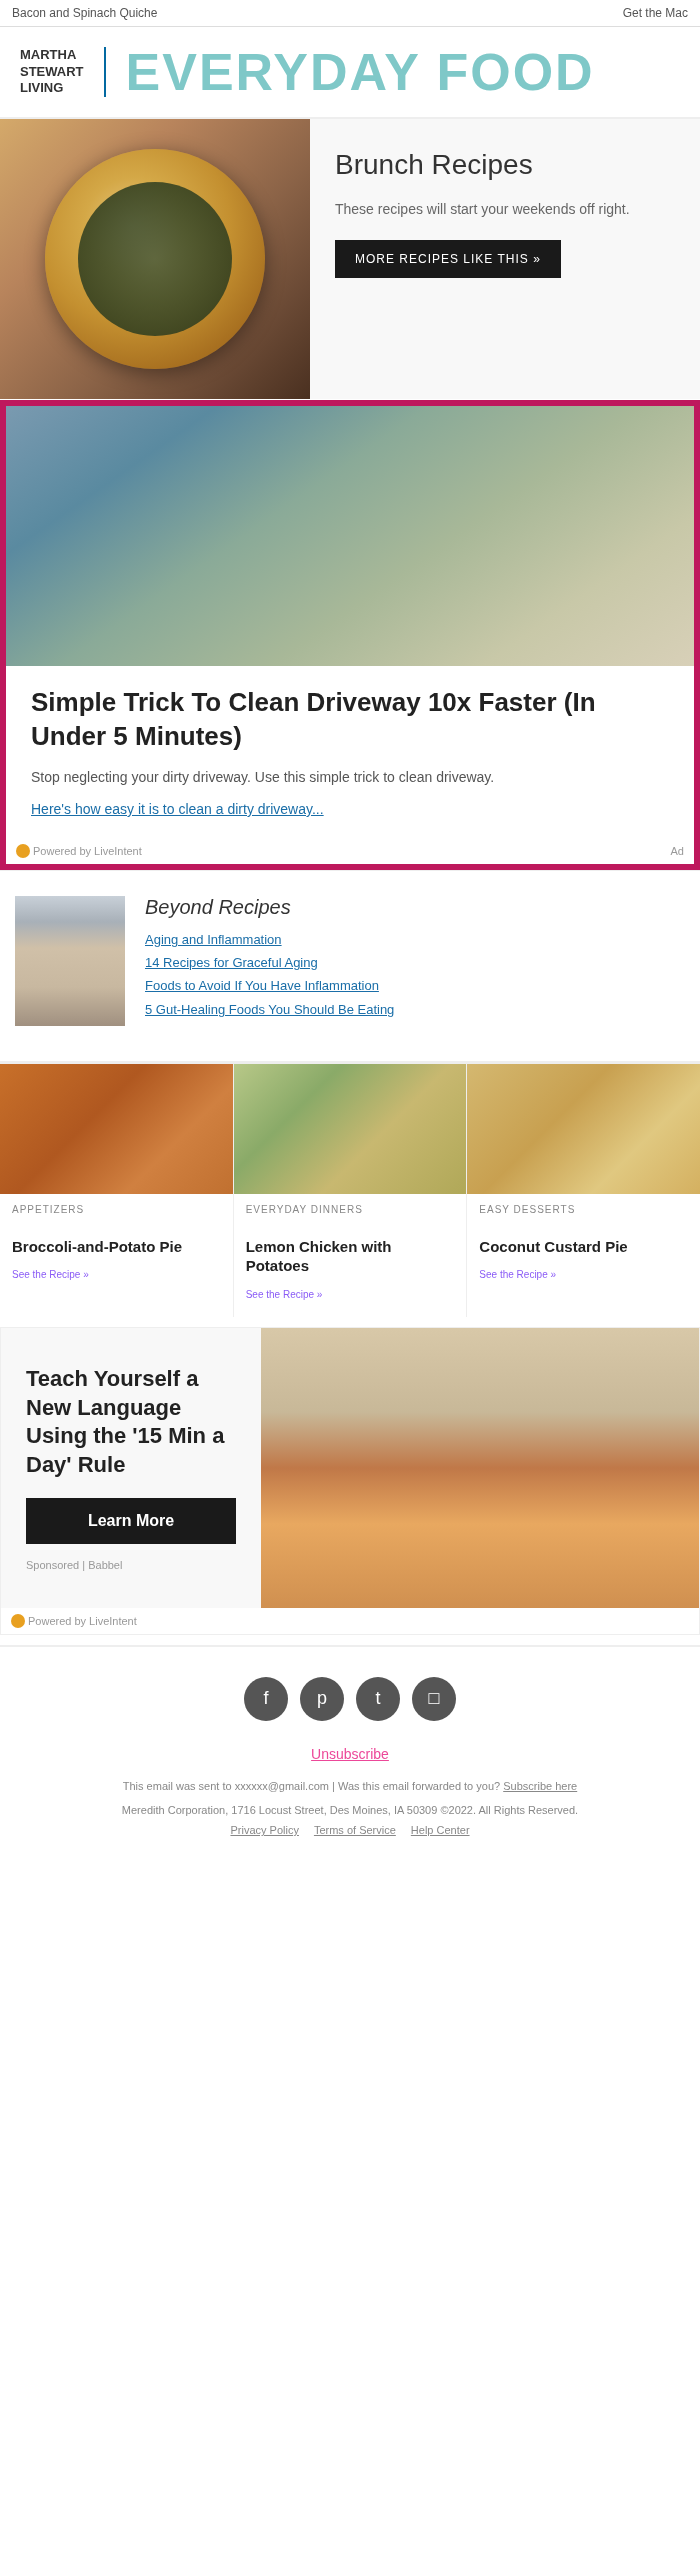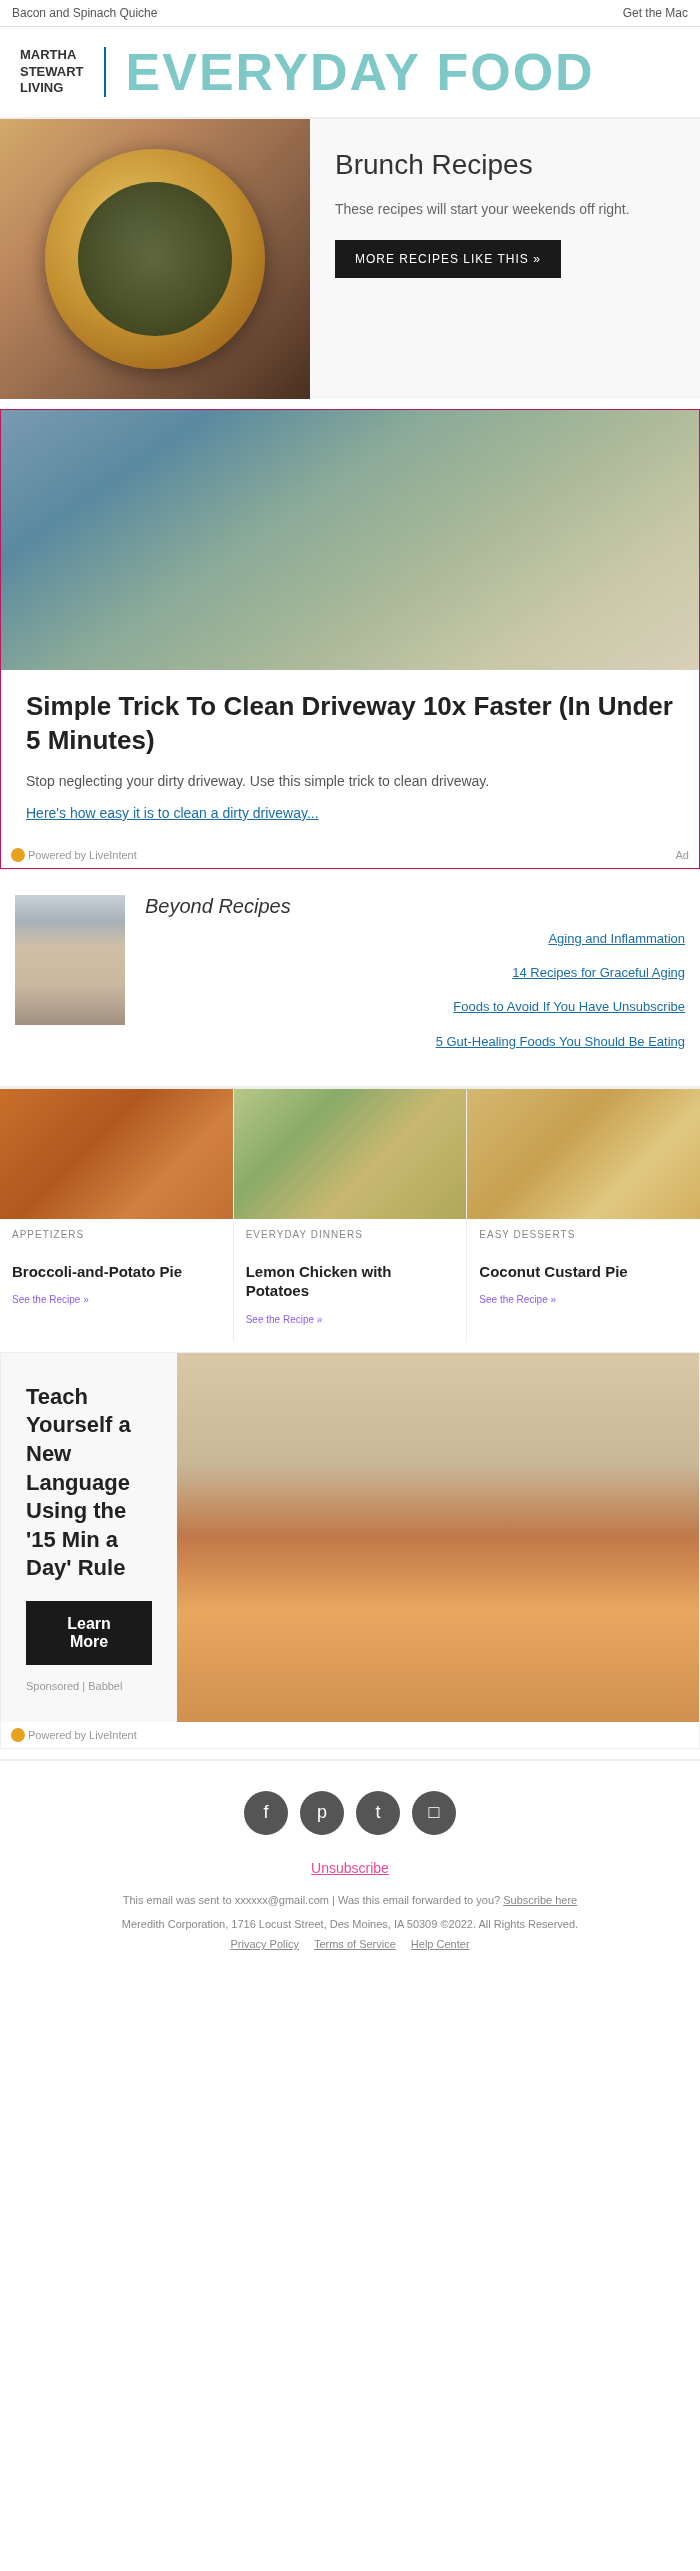--- a/index.html
+++ b/index.html
@@ -105,23 +105,23 @@
       padding: 12px 20px;
       font-size: 12px;
       letter-spacing: 1px;
       text-transform: uppercase;
       cursor: pointer;
       border: none;
     }
 
     
     .ad-section {
-      margin-top: 10px;
+      margin-top: 1px;
       background: #fff;
-      border: 1px solid #be185d;
+      border: 6px solid #be185d;
     }
     .ad-image-driveway {
       width: 100%;
       height: 260px;
       background: linear-gradient(to right, #e8e0d0 0%, #d0c8b8 30%, #c8c0a8 60%, #b0a890 100%);
       position: relative;
       overflow: hidden;
     }
     .driveway-spray {
       position: absolute;
@@ -202,22 +202,21 @@
     }
     .beyond-title {
       font-size: 20px;
       color: #333;
       font-style: italic;
       margin-bottom: 12px;
     }
     .beyond-links {
       display: flex;
       flex-direction: column;
-      gap: 16px;
-      align-items: flex-end;
+      gap: 5px;
     }
     .beyond-link {
       color: #1a6ea8;
       font-size: 13px;
       text-decoration: underline;
       cursor: pointer;
       line-height: 1.4;
     }
 
     
@@ -276,21 +275,21 @@
       border: 1px solid #eee;
       position: relative;
       overflow: hidden;
     }
     .babbel-ad-container {
       display: flex;
       min-height: 280px;
       position: relative;
     }
     .babbel-left {
-      width: 176px;
+      width: 260px;
       background: #f8f8f8;
       padding: 30px 25px;
       display: flex;
       flex-direction: column;
       justify-content: center;
       z-index: 2;
     }
     .babbel-right {
       flex: 1;
       background: linear-gradient(135deg, #2a3560 0%, #1a2550 30%, #c8a878 60%, #d4a870 100%);
@@ -440,21 +439,21 @@
 
 <div class="beyond-section">
   <div class="beyond-image">
     <div class="beyond-image-person"></div>
   </div>
   <div class="beyond-content">
     <div class="beyond-title">Beyond Recipes</div>
     <div class="beyond-links">
       <span class="beyond-link">Aging and Inflammation</span>
       <span class="beyond-link">14 Recipes for Graceful Aging</span>
-      <span class="beyond-link">Foods to Avoid If You Have Unsubscribe</span>
+      <span class="beyond-link">Foods to Avoid If You Have Inflammation</span>
       <span class="beyond-link">5 Gut-Healing Foods You Should Be Eating</span>
     </div>
   </div>
 </div>
 
 <div class="recipe-cards-section">
   <div class="recipe-card">
     <div class="recipe-card-image recipe-card-img-1"></div>
     <div class="recipe-card-body">
       <div class="recipe-card-category">APPETIZERS</div>

